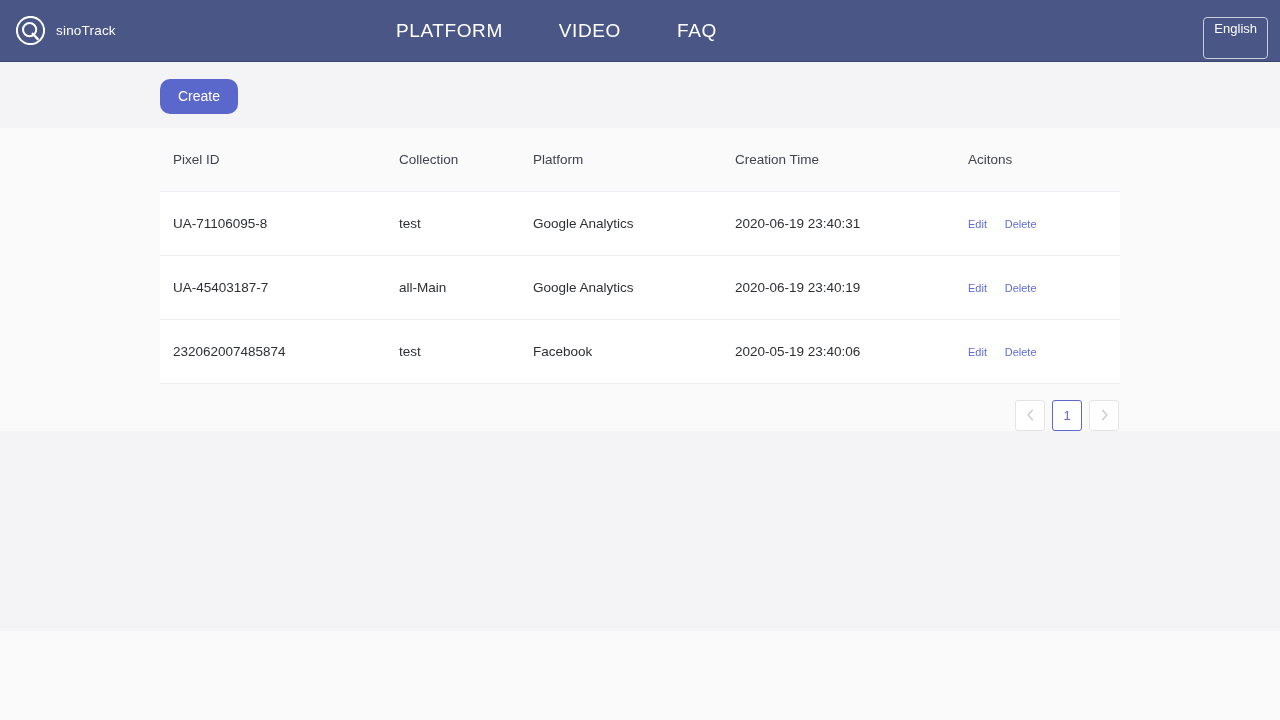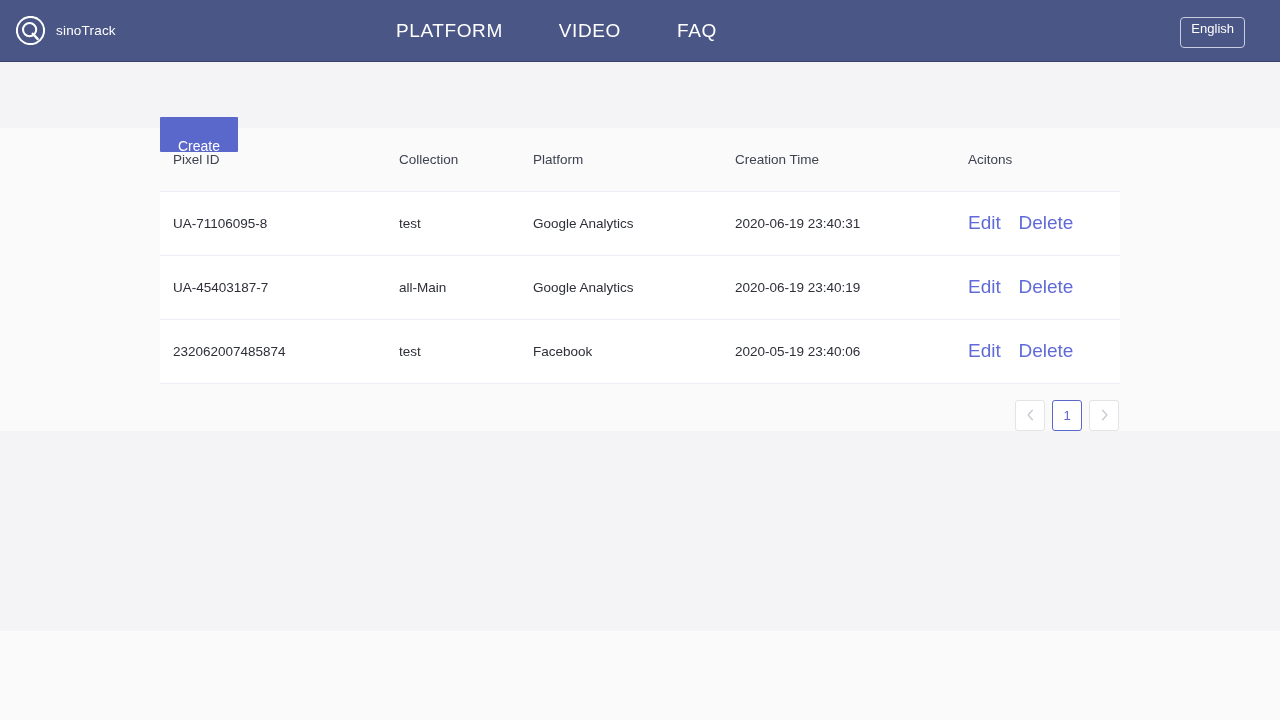--- a/index.html
+++ b/index.html
@@ -66,29 +66,29 @@
     text-decoration: none;
     padding: 0 28px;
     line-height: 62px;
     cursor: pointer;
     white-space: nowrap;
   }
   .nav-link:first-child { padding-left: 0; }
 
   .lang-switch {
     position: absolute;
-    right: 35px;
+    right: 12px;
     top: 17px;
     border: 1px solid #c9cde0;
     border-radius: 4px;
     color: #ffffff;
     background: transparent;
     font-family: inherit;
     font-size: 13px;
-    padding: 4px 10px 11px;
+    padding: 4px 10px 22px;
     line-height: 1.1;
     cursor: pointer;
   }
 
   
   .page {
     height: 658px;
     background: #f4f4f7;
     position: relative;
   }
@@ -96,29 +96,28 @@
   .toolbar {
     height: 66px;
     padding-left: 160px;
     padding-top: 17px;
     background: #f4f4f7;
   }
 
   .btn-create {
     background: #5b68cb;
     border: none;
-    border-radius: 1px;
+    border-radius: 10px;
     color: #ffffff;
     font-family: inherit;
     font-size: 14px;
-    padding: 12px 18px;
+    padding: 0 18px;
     height: 35px;
     line-height: 35px;
     cursor: pointer;
-    margin-top: 38px;
   }
 
   .content {
     background: #fafafa;
     min-height: 592px;
     padding-top: 0;
   }
 
   
   .table-wrap {
@@ -159,21 +158,21 @@
   .col-pixel   { width: 239px; padding-left: 13px !important; }
   .col-coll    { width: 134px; margin-left: 33px; }
   .col-plat    { width: 202px; }
   .col-time    { width: 233px; }
   .col-act     { width: 152px; }
 
   .link {
     color: #606bd8;
     text-decoration: none;
     cursor: pointer;
-    font-size: 19px;
+    font-size: 11px;
   }
   .link + .link { margin-left: 14px; }
 
   
   .pagination {
     width: 960px;
     margin-left: 160px;
     padding-top: 16px;
     padding-right: 1px;
     display: flex;

